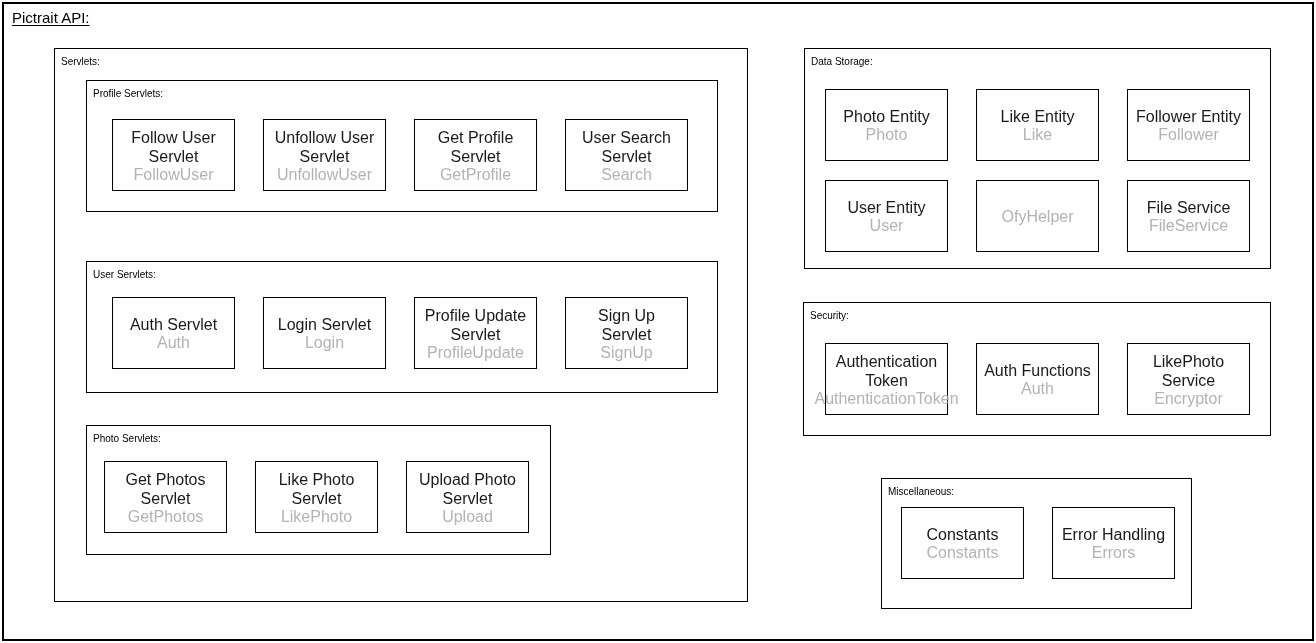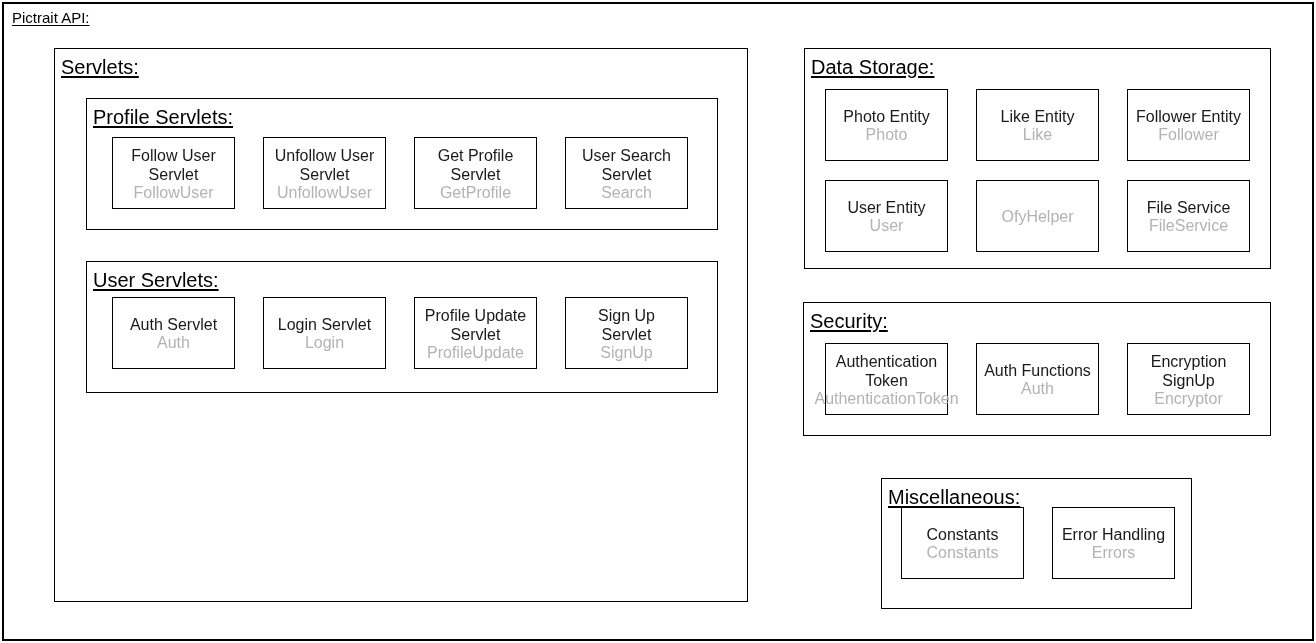--- a/index.html
+++ b/index.html
@@ -28,23 +28,22 @@
     text-align: right;
   }
   .panel, .group {
     position: absolute;
     border: 1px solid var(--frame-border, #000);
     background: var(--background, #ffffff);
   }
   .section-label {
     position: absolute;
     left: 6px; top: 7px;
-    font-size: 20px;
+    font-size: 10px;
     color: #000;
-    text-decoration: underline;
     text-underline-offset: 2px;
     white-space: nowrap;
     text-align: center;
   }
   .items {
     position: absolute;
     display: flex;
     gap: 28px;
   }
   .node {
@@ -74,21 +73,21 @@
     margin-top: 1px;
   }
 
   
   .panel-servlets  { left: 50px;  top: 44px;  width: 692px; height: 552px; }
   .panel-storage   { left: 800px; top: 44px;  width: 465px; height: 219px; }
   .panel-security  { left: 799px; top: 298px; width: 466px; height: 132px; }
   .panel-misc      { left: 877px; top: 474px; width: 309px; height: 129px; }
 
   
-  .group-profile   { left: 31px; top: 49px;  width: 630px; height: 130px; }
+  .group-profile   { left: 31px; top: 31px;  width: 630px; height: 130px; }
   .group-user      { left: 31px; top: 212px; width: 630px; height: 130px; }
   .group-photo     { left: 31px; top: 376px; width: 463px; height: 128px; }
 
   
   .group-profile .items { left: 25px; top: 38px; }
   .group-user .items    { left: 25px; top: 35px; }
   .group-photo .items   { left: 17px; top: 35px; }
   .panel-storage .items { left: 20px; top: 40px; width: 426px; flex-wrap: wrap; row-gap: 19px; }
   .panel-security .items { left: 21px; top: 40px; }
   .panel-misc .items    { left: 19px; top: 28px; }
@@ -140,20 +139,37 @@
             <div class="node-title">Profile Update Servlet</div>
             <div class="node-subtitle">ProfileUpdate</div>
           </div>
           <div class="node">
             <div class="node-title">Sign Up Servlet</div>
             <div class="node-subtitle">SignUp</div>
           </div>
         </div>
     </div>
 
+    <div class="group group-photo">
+      <div class="section-label">Photo Servlets:</div>
+      <div class="items">
+          <div class="node">
+            <div class="node-title">Get Photos Servlet</div>
+            <div class="node-subtitle">GetPhotos</div>
+          </div>
+          <div class="node">
+            <div class="node-title">Like Photo Servlet</div>
+            <div class="node-subtitle">LikePhoto</div>
+          </div>
+          <div class="node">
+            <div class="node-title">Upload Photo Servlet</div>
+            <div class="node-subtitle">Upload</div>
+          </div>
+        </div>
+    </div>
   </section>
 
   <section class="panel panel-storage">
     <div class="section-label">Data Storage:</div>
     <div class="items">
         <div class="node">
           <div class="node-title">Photo Entity</div>
           <div class="node-subtitle">Photo</div>
         </div>
         <div class="node">
@@ -183,21 +199,21 @@
     <div class="items">
         <div class="node">
           <div class="node-title">Authentication Token</div>
           <div class="node-subtitle">AuthenticationToken</div>
         </div>
         <div class="node">
           <div class="node-title">Auth Functions</div>
           <div class="node-subtitle">Auth</div>
         </div>
         <div class="node">
-          <div class="node-title">Encryption SignUp</div>
+          <div class="node-title">LikePhoto Service</div>
           <div class="node-subtitle">Encryptor</div>
         </div>
       </div>
   </section>
 
   <section class="panel panel-misc">
     <div class="section-label">Miscellaneous:</div>
     <div class="items">
         <div class="node">
           <div class="node-title">Constants</div>

